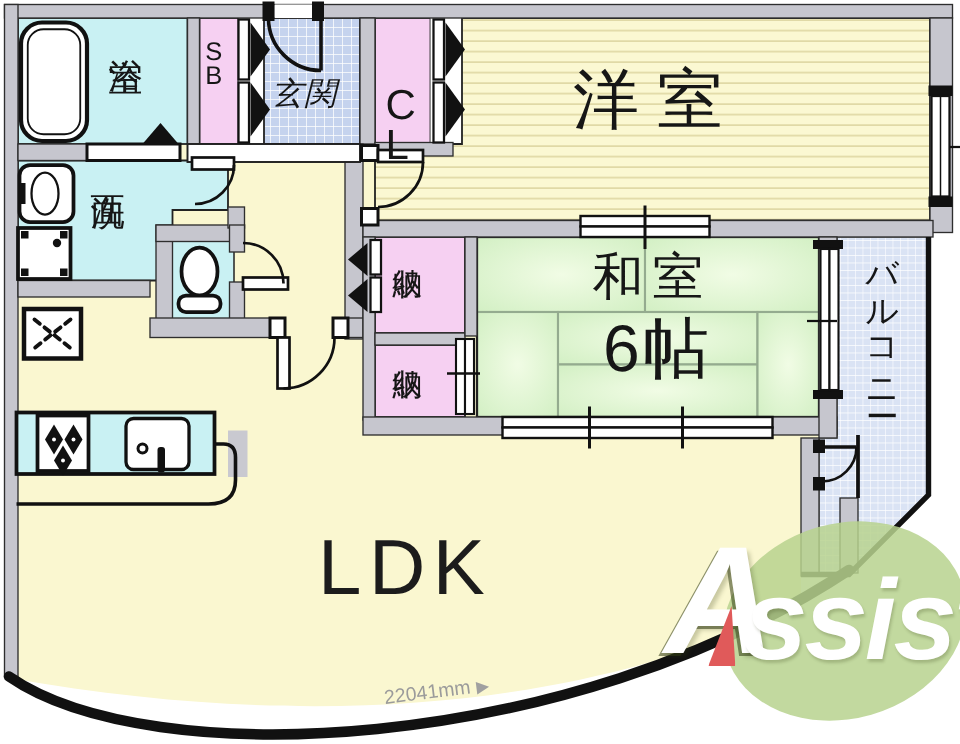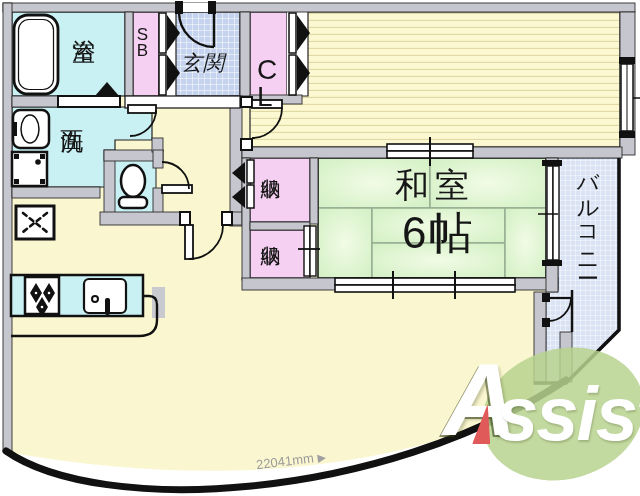--- a/index.html
+++ b/index.html
@@ -251,26 +251,28 @@
 
   <path d="M6,451 C100,516 380,503 566,380" fill="none" stroke="#111" stroke-width="7" stroke-linecap="round"></path>
 
   <ellipse cx="563" cy="414" rx="82" ry="65" fill="#b7d28e" opacity="0.85" transform="rotate(-16 563 414)"></ellipse>
 </svg>
 
 <div class="lbl vtext lbl-bath">浴室</div>
 <div class="lbl stack lbl-sb">SB</div>
 <div class="lbl lbl-genkan">玄関</div>
 <div class="lbl stack lbl-cl">CL</div>
+<div class="lbl lbl-yoshitsu">洋室</div>
 <div class="lbl vtext lbl-senmen">洗面</div>
 <div class="lbl vtext lbl-sto1">収納</div>
 <div class="lbl vtext lbl-sto2">収納</div>
 <div class="lbl lbl-washitsu">和室</div>
 <div class="lbl lbl-washitsu-size">6帖</div>
 <div class="lbl vtext lbl-balcony">バルコニー</div>
+<div class="lbl lbl-ldk">LDK</div>
 
 <div class="lbl lbl-dim">
   <span>22041mm</span><span class="arr">▶</span>
 </div>
 
 <div class="logo-a">A</div>
 <div class="logo-tri"></div>
 <div class="logo-rest">ssist</div>
 
 </div>

